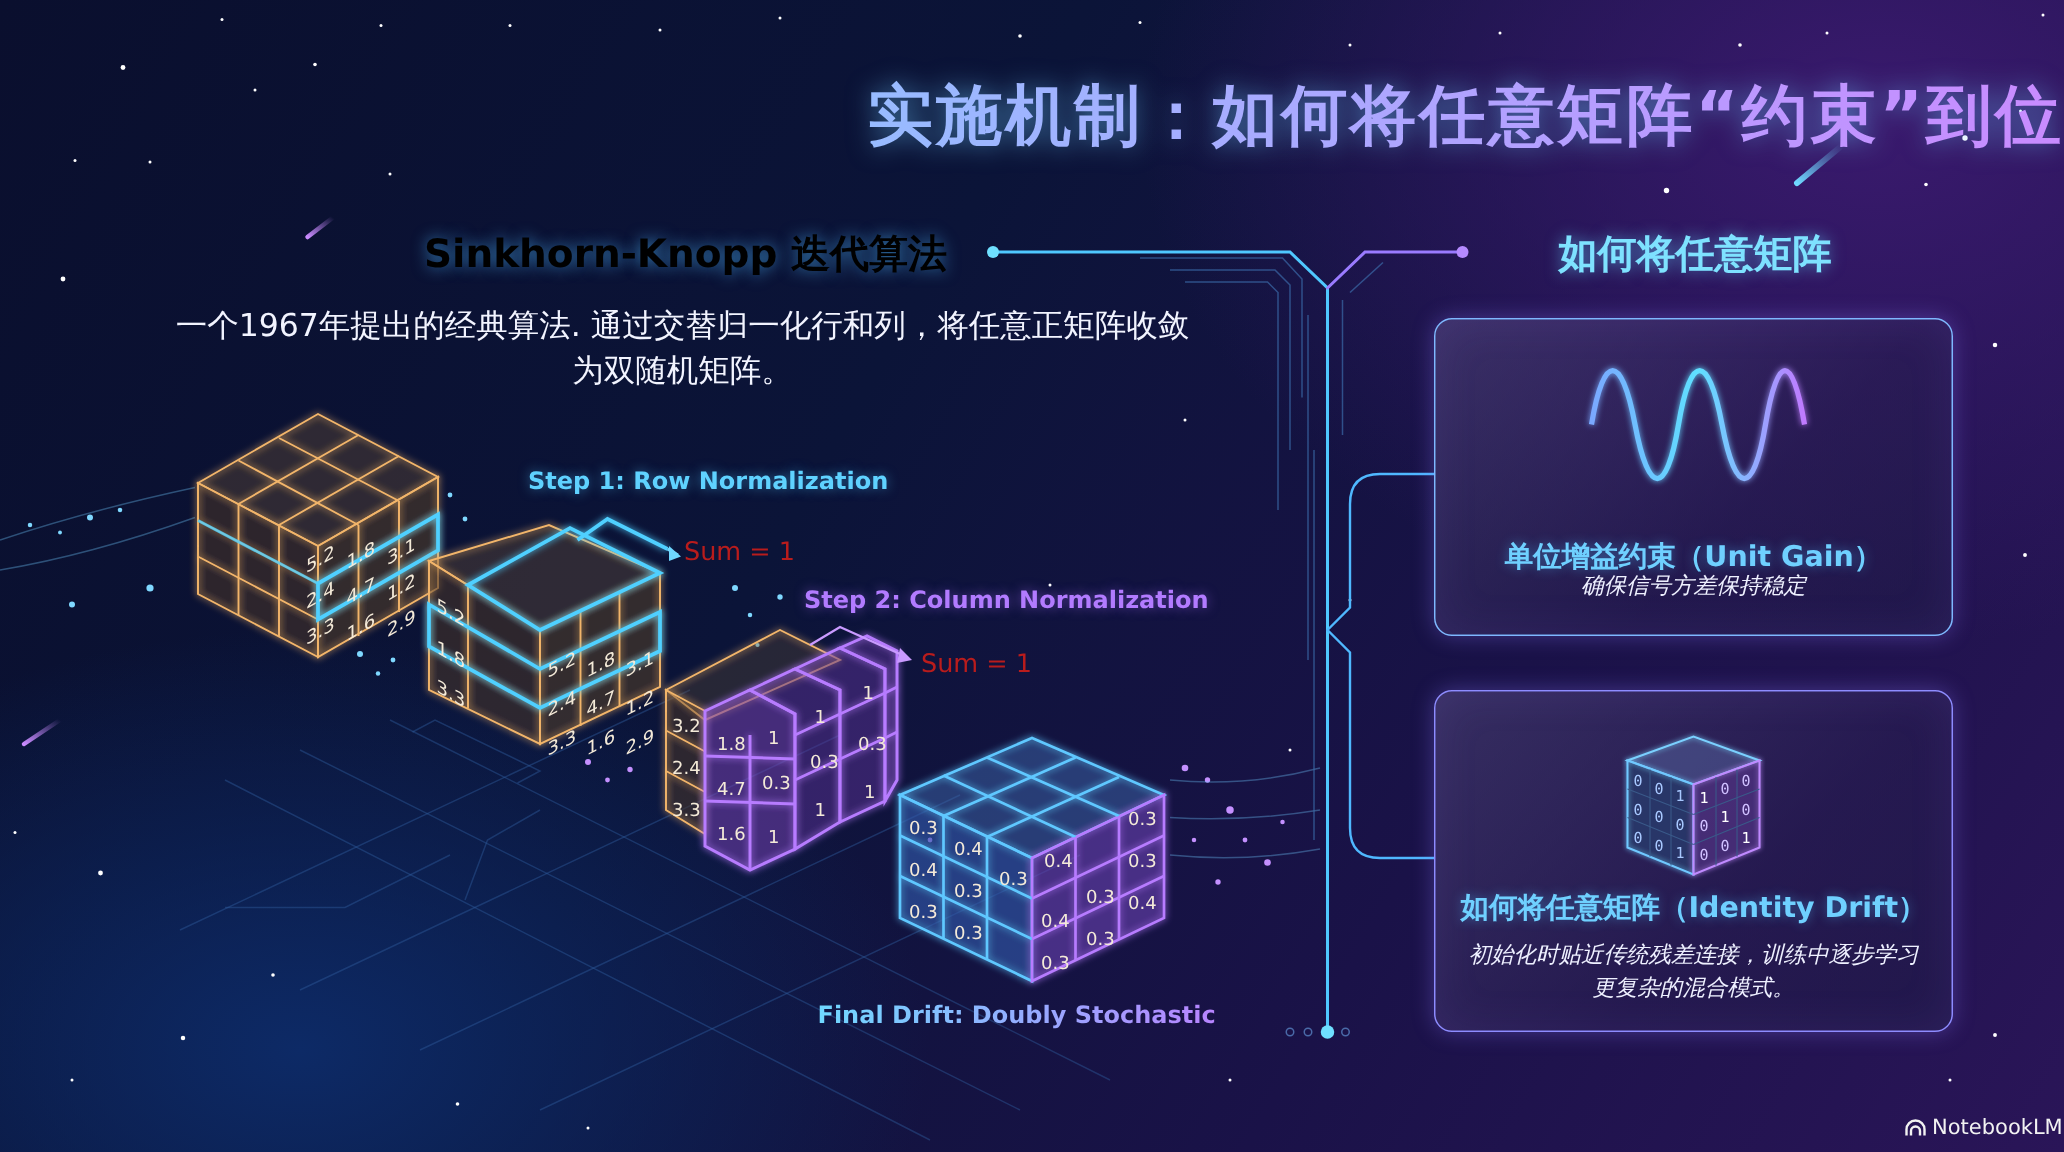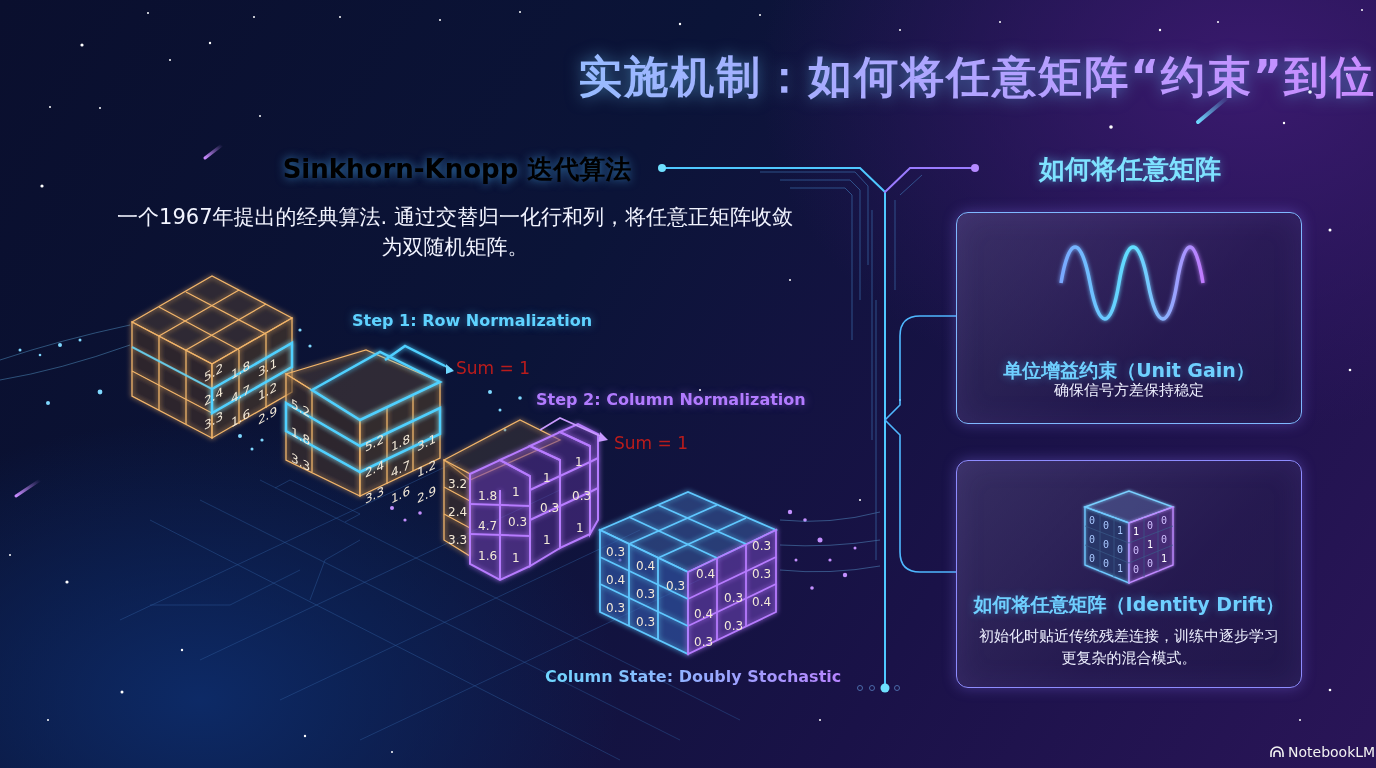--- a/index.html
+++ b/index.html
@@ -57,21 +57,21 @@
   }
   .card1 { top: 212px; height: 212px; border-color: #7fb8ff; }
   .card2 { top: 460px; height: 228px; border-color: #8e8cff; }
   .card-title {
     position: absolute; left: 0; width: 100%; text-align: center;
     font-size: 19px; font-weight: bold; color: #6fd0ff;
     text-shadow: 0 0 8px rgba(80,190,255,0.45);
   }
   .card-desc {
     position: absolute; left: 0; width: 100%; text-align: center;
-    font-size: 15px; line-height: 22px; color: #eef0ff;
+    font-size: 15px; line-height: 22px; color: #eef0ff; font-style: italic;
   }
   .card1 .card-title { top: 132px; margin-top: 13px; }
   .card1 .card-desc { top: 166px; }
   .card2 .card-title { top: 131px; }
   .card2 .card-desc { top: 164px; padding: 0 18px; }
   .brand {
     position: absolute; left: 1270px; top: 744px; font-size: 14px; color: #f2f2f2;
     display: flex; align-items: center; gap: 4px;
   }
   .brand svg { display: block; }
@@ -380,21 +380,21 @@
 
 <div class="intro">
   <div>一个1967年提出的经典算法. 通过交替归一化行和列，将任意正矩阵收敛</div>
   <div>为双随机矩阵。</div>
 </div>
 
 <div class="step-label step1">Step 1: Row Normalization</div>
 <div class="sum-label sum1">Sum = 1</div>
 <div class="step-label step2">Step 2: Column Normalization</div>
 <div class="sum-label sum2">Sum = 1</div>
-<div class="step-label final">Column State: Doubly Stochastic</div>
+<div class="step-label final">Final Drift: Doubly Stochastic</div>
 
 <div class="right-title">如何将任意矩阵</div>
 
 <div class="card card1">
   <svg style="position:absolute;left:88px;top:26px;" width="170" height="90" viewBox="0 0 170 90">
     <defs>
       <linearGradient id="waveG" x1="0" y1="0" x2="1" y2="0">
         <stop offset="0" stop-color="#7aa8ff"></stop>
           <stop offset="0.5" stop-color="#5fe0ff"></stop>
           <stop offset="1" stop-color="#c07aff"></stop>

